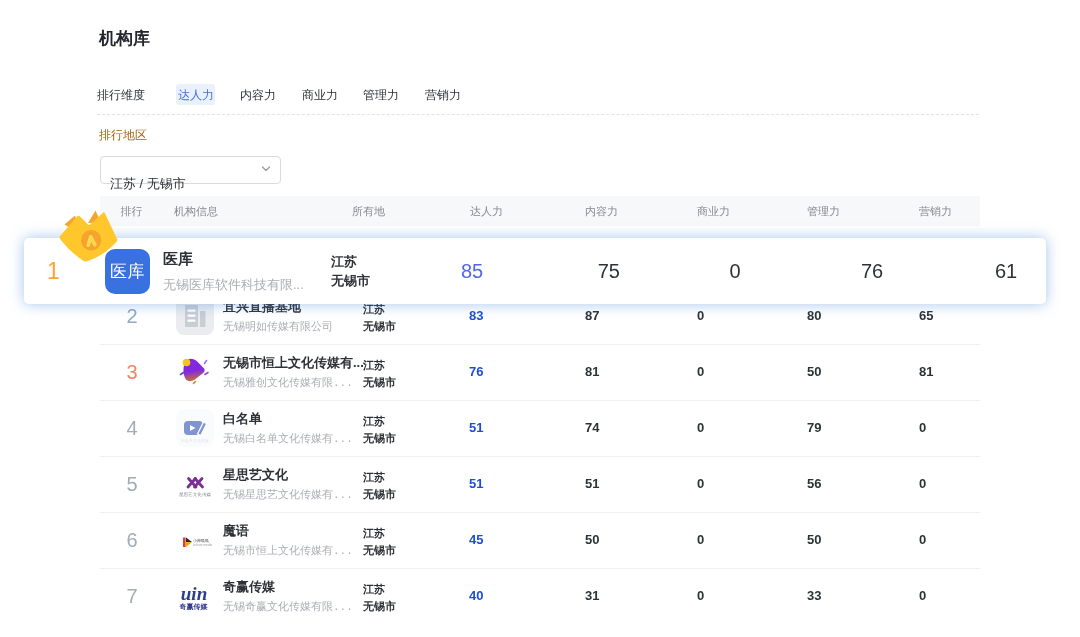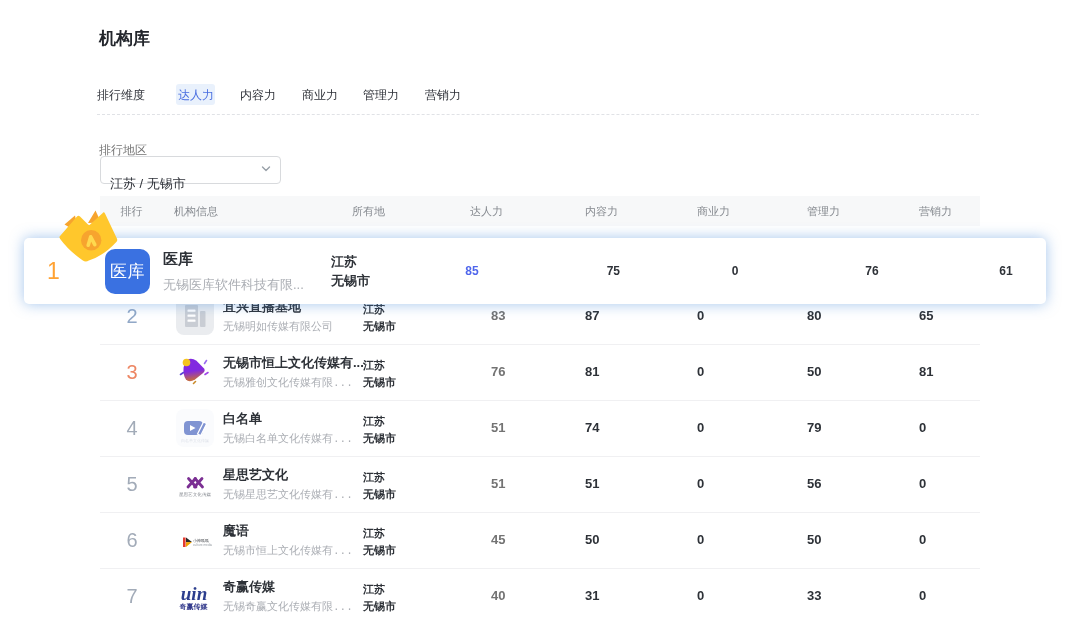--- a/index.html
+++ b/index.html
@@ -5,47 +5,47 @@
   * { margin:0; padding:0; box-sizing:border-box; }
   html,body { width:1080px; height:637px; background:#fff; }
   body { font-family:"Liberation Sans", sans-serif; }
   #page { position:relative; width:1080px; height:637px; overflow:hidden; background:#fff; }
   .abs { position:absolute; }
   .title { left:99px; top:27px; font-size:17px; font-weight:600; color:#23262c; }
   .tab { top:87px; font-size:12px; color:#2e3138; white-space:nowrap; }
   .tabpill { left:176px; top:84px; width:39px; height:21px; background:#e9f1fc; border-radius:3px; }
   .tab.active { color:#4a6ee0; }
   .dash { left:97px; top:114px; width:882px; border-top:1px dashed #e0e2e6; }
-  .arealabel { left:99px; top:142px; font-size:12px; color:#737373; }
+  .arealabel { left:99px; top:127px; font-size:12px; color:#a16207; }
   .selectbox { left:100px; top:156px; width:181px; height:28px; border:1px solid #d8dadd; border-radius:4px; background:#fff; }
   .selecttext { left:110px; top:156px; height:28px; line-height:28px; font-size:13px; color:#2e3138;margin-top:14px; }
   .chev { left:260px; top:163px; }
   .thead { left:100px; top:196px; width:880px; height:30px; background:#f7f8f9; }
   .th { top:196px; height:30px; line-height:30px; font-size:11px; color:#85898f; white-space:nowrap; }
   .sep { left:100px; width:880px; border-top:1px solid #f0f0f2; }
   .row { left:0; width:1080px; height:56px; }
   .rank { position:absolute; left:118px; width:28px; top:0; height:56px; line-height:56px; text-align:center; font-size:20px; font-weight:400; color:#a2abb8; }
   .rank.c2 { color:#91a8c7; }
   .rank.c3 { color:#ed8663; }
   .logo { position:absolute; left:176px; top:9px; width:38px; height:38px; }
   .name { position:absolute; left:223px; top:12px; height:13px; line-height:13px; font-size:13px; font-weight:700; color:#2e3238; white-space:nowrap; }
   .subn { position:absolute; left:223px; top:32.5px; height:12px; line-height:12px; font-size:11px; color:#abaeb4; white-space:nowrap;font-family:Liberation Mono, monospace; }
   .loc { position:absolute; left:363px; top:12.6px; font-size:11px; font-weight:700; color:#2e3238; line-height:17px; white-space:nowrap; }
   .v { position:absolute; top:0; height:56px; line-height:56px; font-size:13px; font-weight:700; color:#2e3238; }
-  .v.blue { color:#737373;margin-left:22px; }
+  .v.blue { color:#1d4ed8; }
   .v1 { left:469px; } .v2 { left:585px; } .v3 { left:697px; } .v4 { left:807px; } .v5 { left:919px; }
   
   .card { left:24px; top:238px; width:1022px; height:66px; background:#fff; border-radius:5px;
           box-shadow:0 0 14px rgba(73,140,220,0.5); }
   .card .crank { position:absolute; left:0; top:0; width:59px; height:66px; line-height:66px; text-align:center; font-size:23px; font-weight:400; color:#ffa232; }
   .clogo { left:105px; top:249px; width:45px; height:45px; border-radius:10px; background:#3a71e1; color:#fff; font-size:17px; text-align:center; line-height:45px; letter-spacing:0.5px; }
   .cname { left:163px; top:251px; font-size:15px; font-weight:700; color:#2e3238; height:16px; line-height:16px; }
   .csub { left:163px; top:277.5px; font-size:13px; color:#abaeb4; height:13px; line-height:13px; }
   .cloc { left:331px; top:251.5px; font-size:13px; font-weight:700; color:#2e3238; line-height:19.5px; }
-  .cv { position:absolute; top:238px; height:66px; line-height:66px; font-size:12px; font-weight:700; color:#2e3238; text-align:center; width:40px; }
+  .cv { position:absolute; top:238px; height:66px; line-height:66px; font-size:20px; font-weight:400; color:#2e3238; text-align:center; width:40px; }
 </style>
 </head>
 <body>
 <div id="page">
   <div class="abs title">机构库</div>
 
   <div class="abs tabpill"></div>
   <div class="abs tab" style="left:97px; font-weight:400;">排行维度</div>
   <div class="abs tab active" style="left:178px;">达人力</div>
   <div class="abs tab" style="left:240px;">内容力</div>

